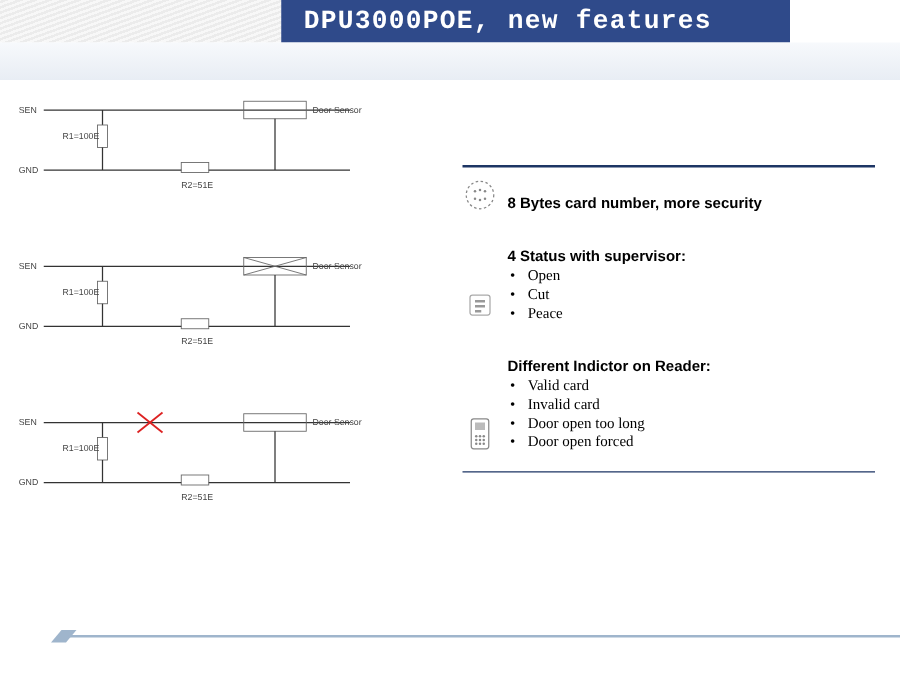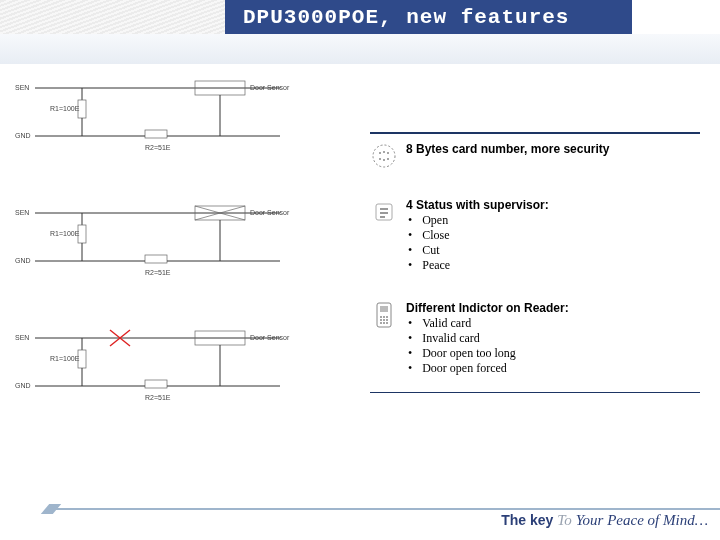--- a/index.html
+++ b/index.html
@@ -79,21 +79,21 @@
     left: 370px;
     width: 330px;
   }
   .divider {
     border: none;
     border-top: 2px solid #1d3564;
     margin-bottom: 8px;
   }
   .feature {
     display: flex;
-    align-items: flex-start;
+    align-items: flex-end;
     gap: 8px;
     margin-bottom: 28px;
   }
   .feature-icon {
     flex: 0 0 28px;
     height: 28px;
     display: flex;
     align-items: center;
     justify-content: center;
   }
@@ -257,21 +257,20 @@
         <rect x="4" y="4" width="16" height="16" rx="2" fill="none" stroke="#aaa" stroke-width="1"></rect>
         <rect x="8" y="8" width="8" height="2" fill="#999"></rect>
         <rect x="8" y="12" width="8" height="2" fill="#999"></rect>
         <rect x="8" y="16" width="5" height="2" fill="#999"></rect>
       </svg>
     </div>
     <div class="feature-body">
       <div class="feature-title">4 Status with supervisor:</div>
       <ul>
         <li>Open</li>
-        <li>Close</li>
         <li>Cut</li>
         <li>Peace</li>
       </ul>
     </div>
   </div>
 
   <div class="feature">
     <div class="feature-icon">
       <svg width="20" height="28" viewBox="0 0 20 28">
         <rect x="3" y="2" width="14" height="24" rx="2" fill="none" stroke="#888" stroke-width="1"></rect>
@@ -297,18 +296,13 @@
       </ul>
     </div>
   </div>
 
   <hr class="thin-divider">
 </div>
 
 <div class="footer">
   <div class="footer-diag"></div>
   <div class="footer-line"></div>
-  <div class="tagline">
-    <span class="navy">The key</span>
-    <span class="gray">To</span>
-    <span class="ital">Your Peace of Mind…</span>
-  </div>
 </div>
 
 </body></html>

